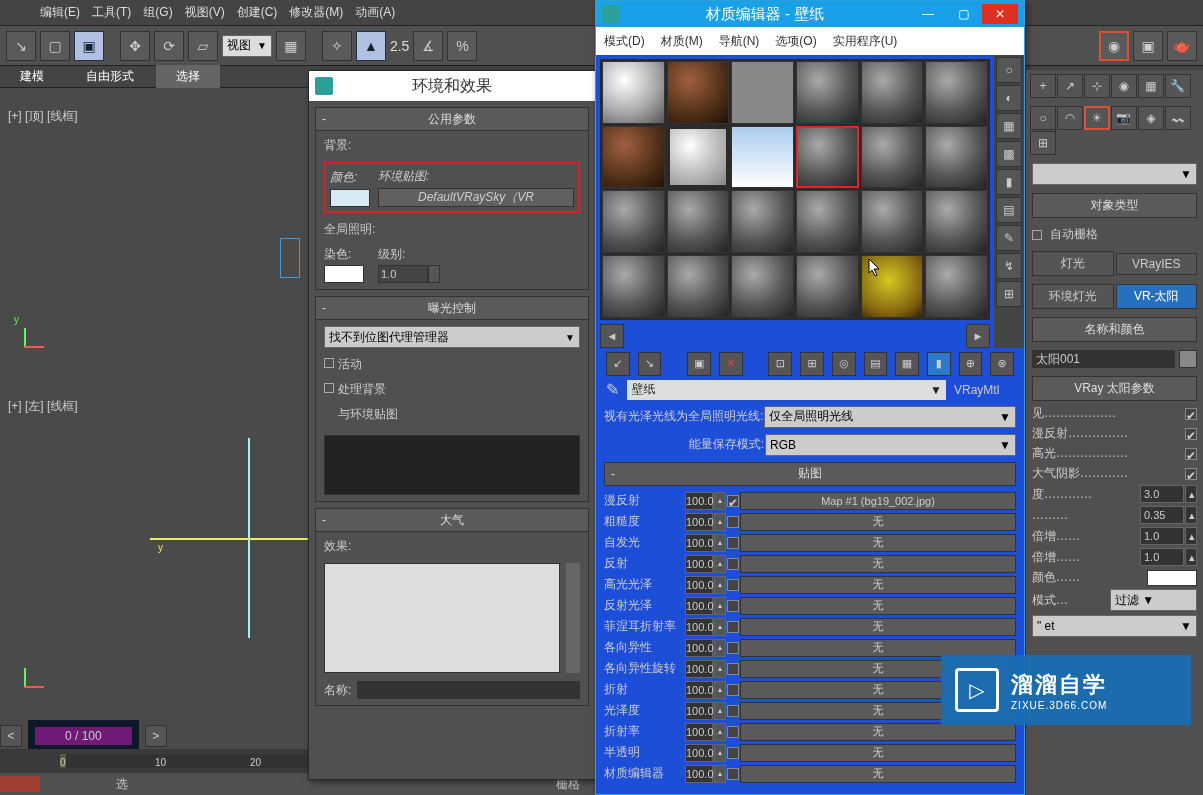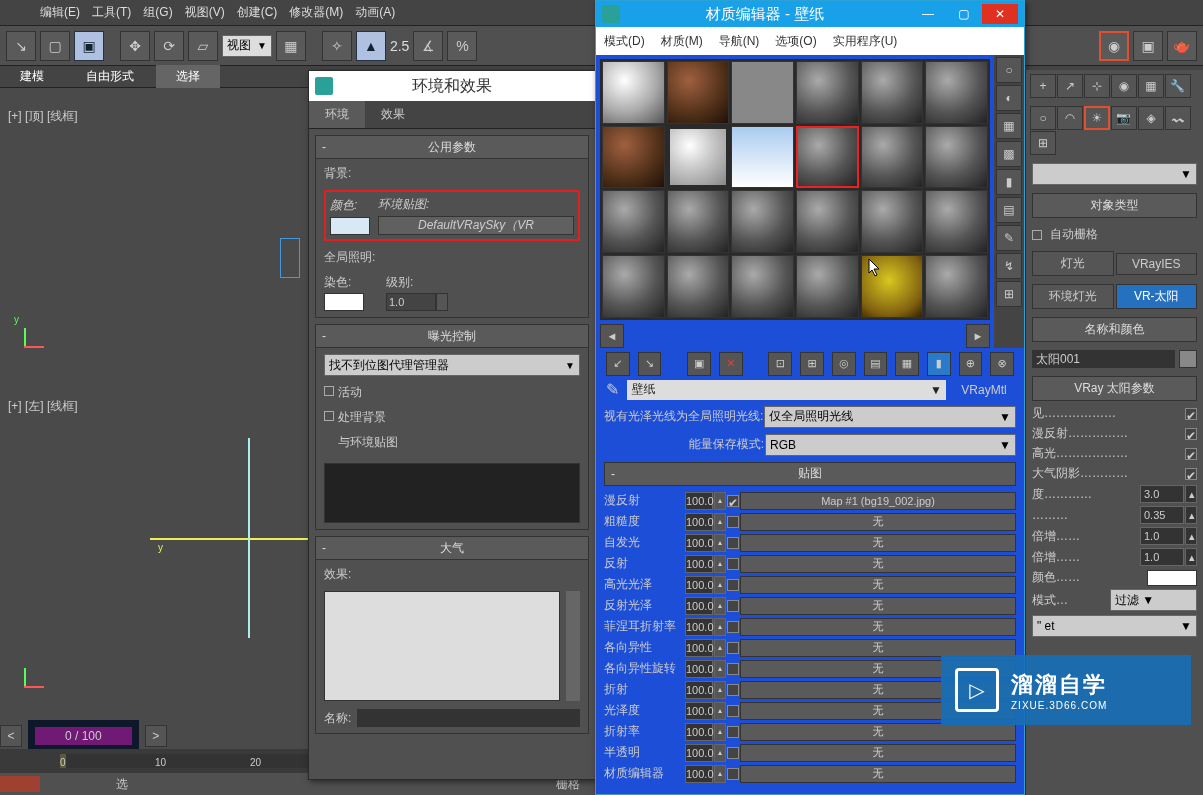--- a/index.html
+++ b/index.html
@@ -179,43 +179,39 @@
   <span style="width:60px"></span>
   <span>选</span>
   <span style="margin-left:420px">栅格</span>
 </div>
 
 <div class="env-dialog">
   <div class="title">
     <div class="icon"></div>
     <span>环境和效果</span>
   </div>
-  <div class="tabs">
-    <div class="t active">环境</div>
-    <div class="t">效果</div>
-  </div>
   <div class="rollout">
     <div class="rollout-head">
         <span class="minus">-</span>
         <span>公用参数</span>
       </div>
     <div class="rollout-body">
       <span>背景:</span>
       <div class="redbox" style="display:flex;gap:8px;align-items:center;padding:4px">
         <div style="display:flex;flex-direction:column;gap:3px">
           <span>颜色:</span>
           <div class="swatch"></div>
         </div>
         <div style="display:flex;flex-direction:column;gap:3px;flex:1">
           <span>环境贴图:</span>
           <div class="map-btn">DefaultVRaySky（VR</div>
         </div>
       </div>
       <span>全局照明:</span>
-      <div style="display:flex;gap:22px;">
+      <div style="display:flex;gap:14px;">
         <div style="display:flex;flex-direction:column;gap:2px">
           <span>染色:</span>
           <div class="swatch" style="background:#fff"></div>
         </div>
         <div style="display:flex;flex-direction:column;gap:2px">
           <span>级别:</span>
           <div style="display:flex">
               <div class="field" style="width:50px;display:flex;align-items:center;padding:0 2px;color:#222;font-size:11px;background:#444;color:#ccc">1.0</div>
               <div class="field" style="width:12px;background:#555"></div>
             </div>
@@ -336,21 +332,21 @@
     <div class="mat-tbtn">◎</div>
     <div class="mat-tbtn">▤</div>
     <div class="mat-tbtn">▦</div>
     <div class="mat-tbtn active">▮</div>
     <div class="mat-tbtn">⊕</div>
     <div class="mat-tbtn">⊗</div>
   </div>
   <div class="mat-name-row">
     <span class="eyedropper">✎</span>
     <div class="name-dd"><span style="flex:1">壁纸</span>▼</div>
-    <span style="width:60px;text-align:center">VRayMtl</span>
+    <span style="width:60px;">VRayMtl</span>
   </div>
 
   <div class="params">
     <div class="param-row">
       <span>视有光泽光线为全局照明光线:</span>
       <div class="dropdown" style="flex:1;background:#ccc;color:#000"><span style="flex:1">仅全局照明光线</span>▼</div>
     </div>
     <div class="param-row">
       <span style="width:160px;text-align:right">能量保存模式:</span>
       <div class="dropdown" style="flex:1;background:#ccc;color:#000"><span style="flex:1">RGB</span>▼</div>

